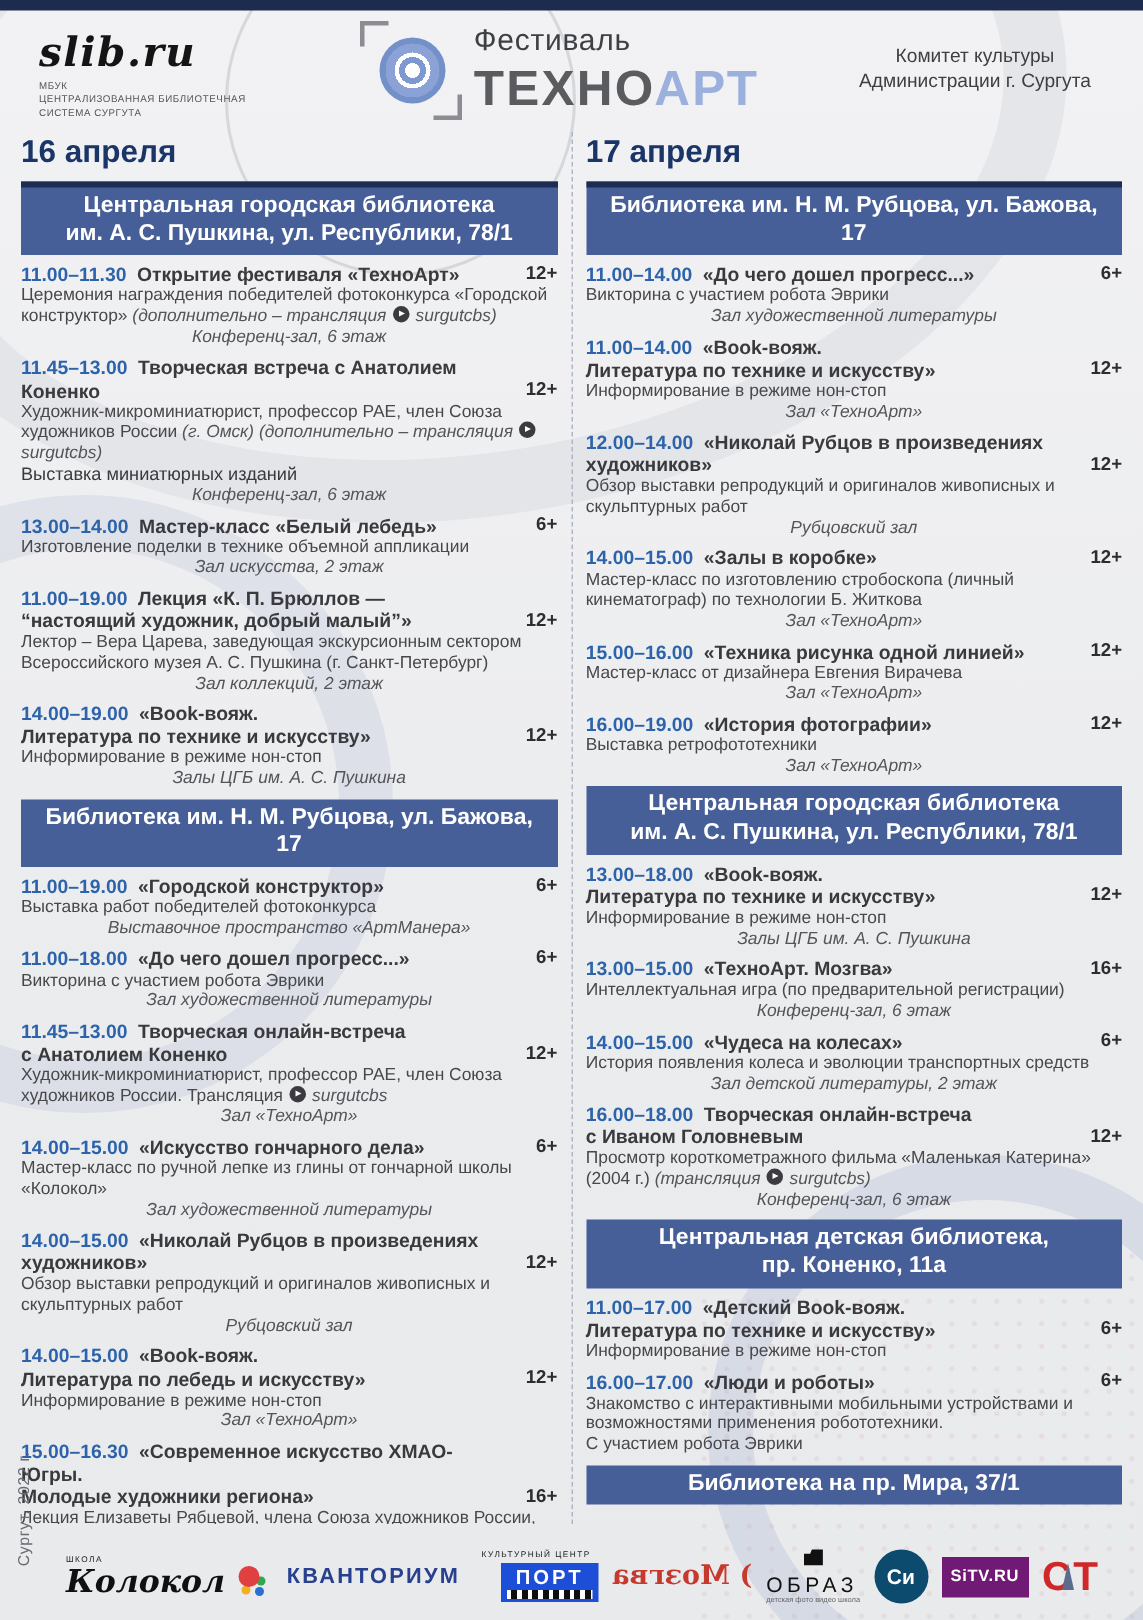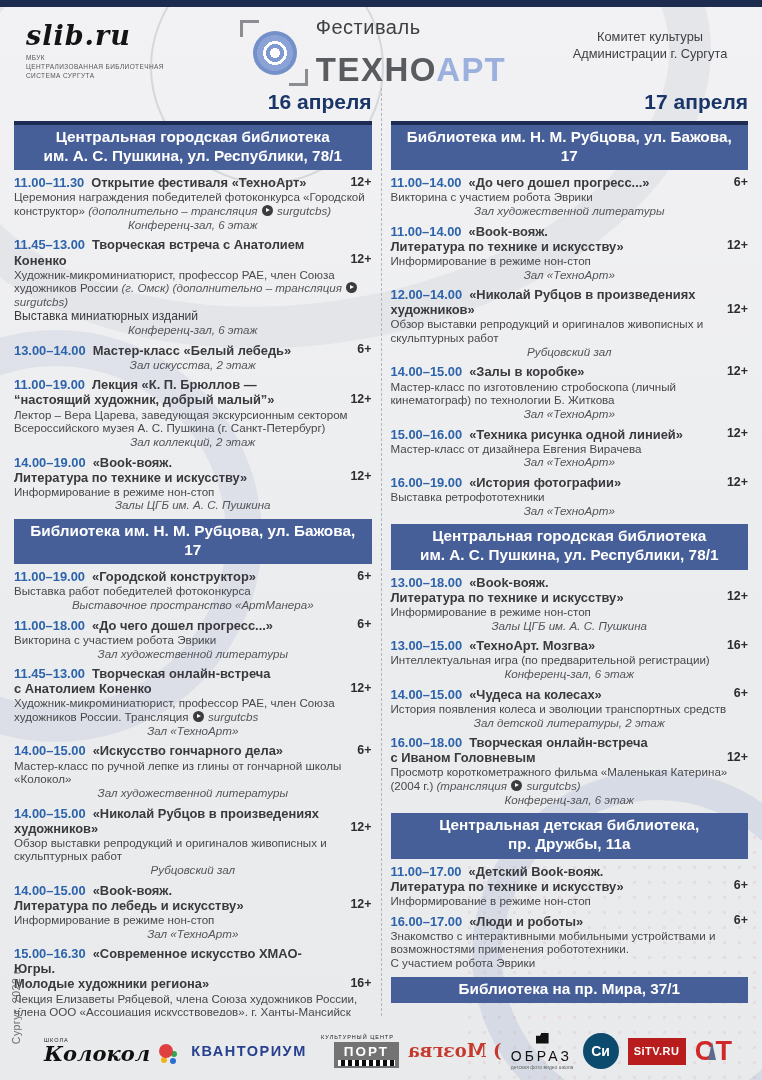--- a/index.html
+++ b/index.html
@@ -23,30 +23,30 @@
   .brand{width:170px;padding-top:6px;}
   .brand-name{font-family:"DejaVu Serif",serif;font-weight:bold;font-style:italic;font-size:27px;color:#141414;letter-spacing:1px;}
   .brand-caption{font-size:6.5px;color:#55565a;text-transform:uppercase;white-space:pre-line;line-height:1.35;margin-top:3px;letter-spacing:.4px;}
   .festival{flex:1;display:flex;justify-content:center;align-items:center;gap:12px;padding-top:2px;}
   .shutter-wrap{position:relative;width:58px;height:58px;flex:0 0 auto;}
   .shutter-wrap::before{content:"";position:absolute;left:-6px;top:-4px;width:16px;height:14px;border-left:3px solid #8b8d92;border-top:3px solid #8b8d92;}
   .shutter-wrap::after{content:"";position:absolute;right:-4px;bottom:-4px;width:16px;height:14px;border-right:3px solid #8b8d92;border-bottom:3px solid #8b8d92;}
   .shutter{position:absolute;left:7px;top:7px;width:44px;height:44px;border-radius:50%;
     background:radial-gradient(circle at 50% 50%, #fff 0 5px, #7e99d0 5px 9px, #fff 9px 12px, #8aa2d6 12px 18px, #7490c9 18px 22px);}
   .fest-label{font-size:20px;color:#3f4043;letter-spacing:.5px;}
-  .fest-name{font-size:33px;letter-spacing:1.5px;margin-top:12px;font-weight:bold;}
+  .fest-name{font-size:33px;letter-spacing:1.5px;margin-top:1px;font-weight:bold;}
   .fest-techno{color:#5a5b5f;}
   .fest-art{color:#9cb0de;}
   .committee{width:188px;text-align:center;font-size:12.8px;color:#3e3f43;line-height:1.35;white-space:pre-line;padding-top:14px;}
 
   .columns{position:relative;z-index:2;display:flex;padding:0 14px;height:928px;overflow:hidden;}
   .column{flex:1;min-width:0;}
   .column.col-left{padding-right:9px;}
   .column.col-right{border-left:1px dashed #aeb6c3;padding-left:9px;}
-  .date-heading{text-align:right;font-weight:bold;font-size:21px;color:#1a3568;margin:2px 0 7px;}
+  .date-heading{text-align:left;font-weight:bold;font-size:21px;color:#1a3568;margin:2px 0 7px;}
   .section-header{background:#475f99;color:#ffffff;font-weight:bold;font-size:15.3px;line-height:1.22;
     text-align:center;padding:3px 6px 5px;white-space:pre-line;margin-top:7px;}
   .section-header.first{border-top:4px solid #1d2c52;margin-top:0;}
   .event{margin:5px 0 6px;}
   .ev-head{position:relative;padding-right:34px;font-weight:bold;font-size:12.9px;line-height:1.17;color:#3a3a3e;}
   .ev-time{color:#2c63ab;margin-right:7px;white-space:nowrap;}
   .ev-title{white-space:pre-line;}
   .ev-age{position:absolute;right:0;bottom:1px;font-size:12.4px;color:#2d2d30;}
   .ev-line{font-size:11.6px;line-height:1.18;color:#48484c;}
   .ev-line.r{text-align:right;}
@@ -57,32 +57,32 @@
 
   .partners{position:absolute;left:44px;right:28px;bottom:6px;height:46px;display:flex;align-items:center;justify-content:space-between;z-index:2;}
   .plogo{display:flex;flex-direction:column;align-items:center;justify-content:center;line-height:1;}
   .lg-kolokol .cap{font-size:5.5px;color:#222;letter-spacing:1px;align-self:flex-start;}
   .lg-kolokol .nm{font-family:"DejaVu Serif",serif;font-style:italic;font-weight:bold;font-size:21px;color:#101010;}
   .lg-kvant{flex-direction:row;gap:18px;}
   .lg-kvant .atom{width:14px;height:14px;border-radius:50%;background:#e04040;
     box-shadow:8px 3px 0 -4px #2fa84f, -2px 9px 0 -4px #f2b01e, 7px 10px 0 -4px #2a6fd4;}
   .lg-kvant .nm{font-size:14.5px;font-weight:bold;color:#27408f;letter-spacing:1.5px;}
   .lg-port .cap{font-size:5.5px;color:#1a1a1a;letter-spacing:1px;margin-bottom:2px;}
-  .lg-port .box{background:#737373;color:#fff;font-weight:bold;font-size:13.5px;padding:3px 10px 9px;position:relative;letter-spacing:2px;margin-left:18px;}
+  .lg-port .box{background:#1d4ed8;color:#fff;font-weight:bold;font-size:13.5px;padding:3px 10px 9px;position:relative;letter-spacing:2px;margin-left:18px;}
   .lg-port .box::after{content:"";position:absolute;left:4px;right:4px;bottom:2px;height:6px;
     background:repeating-linear-gradient(90deg,#fff 0 3px,#0e0e0e 3px 7px);}
   .lg-mozgva .nm{display:inline-block;transform:scaleX(-1);font-family:"DejaVu Serif",serif;font-weight:bold;font-size:18px;color:#c63a2e;}
   .lg-mozgva .nm::before{content:") ";color:#c63a2e;}
   .lg-obraz{gap:5px;}
   .lg-obraz .cam{width:13px;height:11px;background:#111;clip-path:polygon(0 30%,35% 30%,45% 0,100% 0,100% 100%,0 100%);}
   .lg-obraz .txt{display:flex;flex-direction:column;align-items:flex-start;}
   .lg-obraz .nm{font-size:14px;color:#111;letter-spacing:3px;}
   .lg-obraz .cap{font-size:5px;color:#666;margin-top:2px;}
   .lg-sin .circ{width:36px;height:36px;border-radius:50%;background:#0c4a6e;color:#fff;font-weight:bold;font-size:14px;display:flex;align-items:center;justify-content:center;}
-  .lg-sitv .sq{background:#b91c1c;color:#fff;font-weight:bold;font-size:11px;padding:8px 6px;letter-spacing:.5px;}
+  .lg-sitv .sq{background:#701a75;color:#fff;font-weight:bold;font-size:11px;padding:8px 6px;letter-spacing:.5px;}
   .lg-st .nm{font-size:27px;font-weight:bold;color:#d02828;position:relative;letter-spacing:2px;}
   .lg-st .nm::after{content:"";position:absolute;left:13px;top:4px;width:0;height:0;
     border-left:4px solid transparent;border-right:4px solid transparent;border-bottom:18px solid #5a6b8c;}
   .side-note{position:absolute;left:-22px;bottom:68px;transform:rotate(-90deg);transform-origin:center;font-size:10.5px;color:#6a6c72;z-index:2;letter-spacing:.5px;}
 </style>
 </head>
 <body>
 
 <div class="top-strip"></div>
 <div class="decor arc-top"></div>
@@ -122,20 +122,21 @@
         <div class="ev-line r i">Конференц-зал, 6 этаж</div>
       </div>
       <div class="event">
         <div class="ev-head"><span class="ev-time">11.45–13.00</span><span class="ev-title">Творческая встреча с Анатолием Коненко</span><span class="ev-age">12+</span></div>
         <div class="ev-line"><span>Художник-микроминиатюрист, профессор РАЕ, член Союза художников России </span><span class="it">(г. Омск) (дополнительно – трансляция </span><span class="s-icon"></span><span class="it"> surgutcbs)</span></div>
         <div class="ev-line b">Выставка миниатюрных изданий</div>
         <div class="ev-line r i">Конференц-зал, 6 этаж</div>
       </div>
       <div class="event">
         <div class="ev-head"><span class="ev-time">13.00–14.00</span><span class="ev-title">Мастер-класс «Белый лебедь»</span><span class="ev-age">6+</span></div>
+        <div class="ev-line">Изготовление поделки в технике объемной аппликации</div>
         <div class="ev-line r i">Зал искусства, 2 этаж</div>
       </div>
       <div class="event">
         <div class="ev-head"><span class="ev-time">11.00–19.00</span><span class="ev-title">Лекция «К. П. Брюллов —
 “настоящий художник, добрый малый”»</span><span class="ev-age">12+</span></div>
         <div class="ev-line">Лектор – Вера Царева, заведующая экскурсионным сектором Всероссийского музея А. С. Пушкина (г. Санкт-Петербург)</div>
         <div class="ev-line r i">Зал коллекций, 2 этаж</div>
       </div>
       <div class="event">
         <div class="ev-head"><span class="ev-time">14.00–19.00</span><span class="ev-title">«Book-вояж.
@@ -236,21 +237,21 @@
         <div class="ev-line">История появления колеса и эволюции транспортных средств</div>
         <div class="ev-line r i">Зал детской литературы, 2 этаж</div>
       </div>
       <div class="event">
         <div class="ev-head"><span class="ev-time">16.00–18.00</span><span class="ev-title">Творческая онлайн-встреча
 с Иваном Головневым</span><span class="ev-age">12+</span></div>
         <div class="ev-line"><span>Просмотр короткометражного фильма «Маленькая Катерина» (2004 г.) </span><span class="it">(трансляция </span><span class="s-icon"></span><span class="it"> surgutcbs)</span></div>
         <div class="ev-line r i">Конференц-зал, 6 этаж</div>
       </div>
       <div class="section-header">Центральная детская библиотека,
-пр. Дружбы, 11а</div>
+пр. Коненко, 11а</div>
       <div class="event">
         <div class="ev-head"><span class="ev-time">11.00–17.00</span><span class="ev-title">«Детский Book-вояж.
 Литература по технике и искусству»</span><span class="ev-age">6+</span></div>
         <div class="ev-line">Информирование в режиме нон-стоп</div>
       </div>
       <div class="event">
         <div class="ev-head"><span class="ev-time">16.00–17.00</span><span class="ev-title">«Люди и роботы»</span><span class="ev-age">6+</span></div>
         <div class="ev-line">Знакомство с интерактивными мобильными устройствами и возможностями применения робототехники.</div>
         <div class="ev-line">С участием робота Эврики</div>
       </div>

